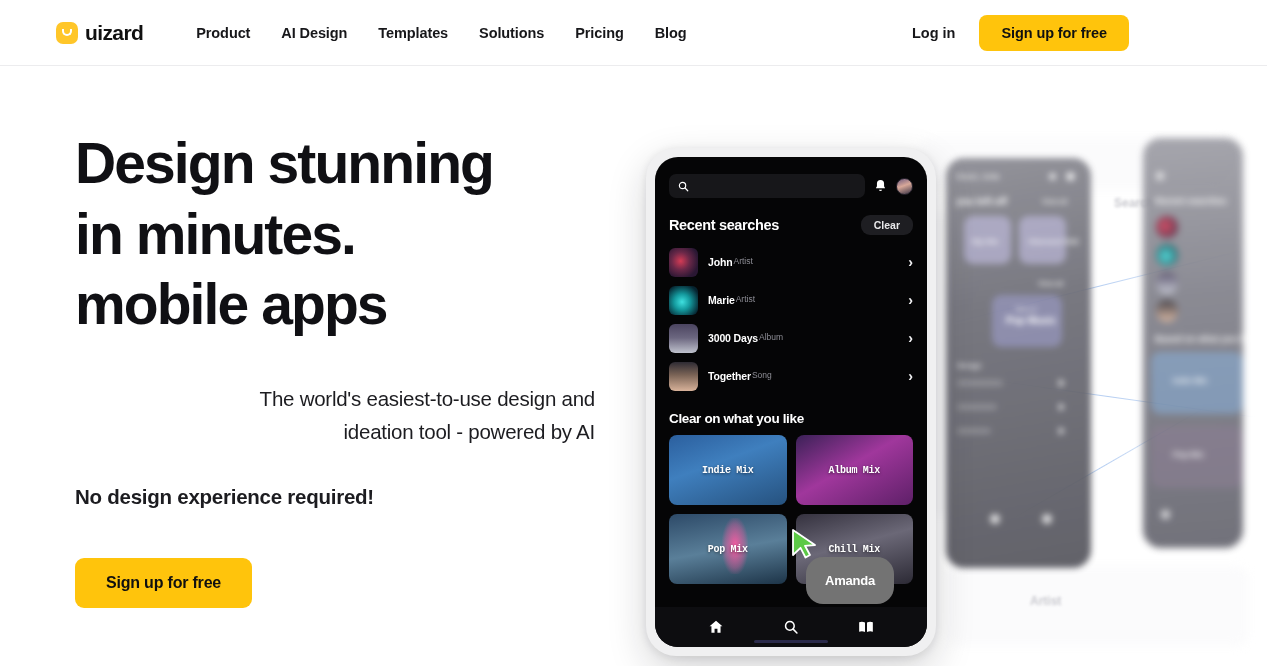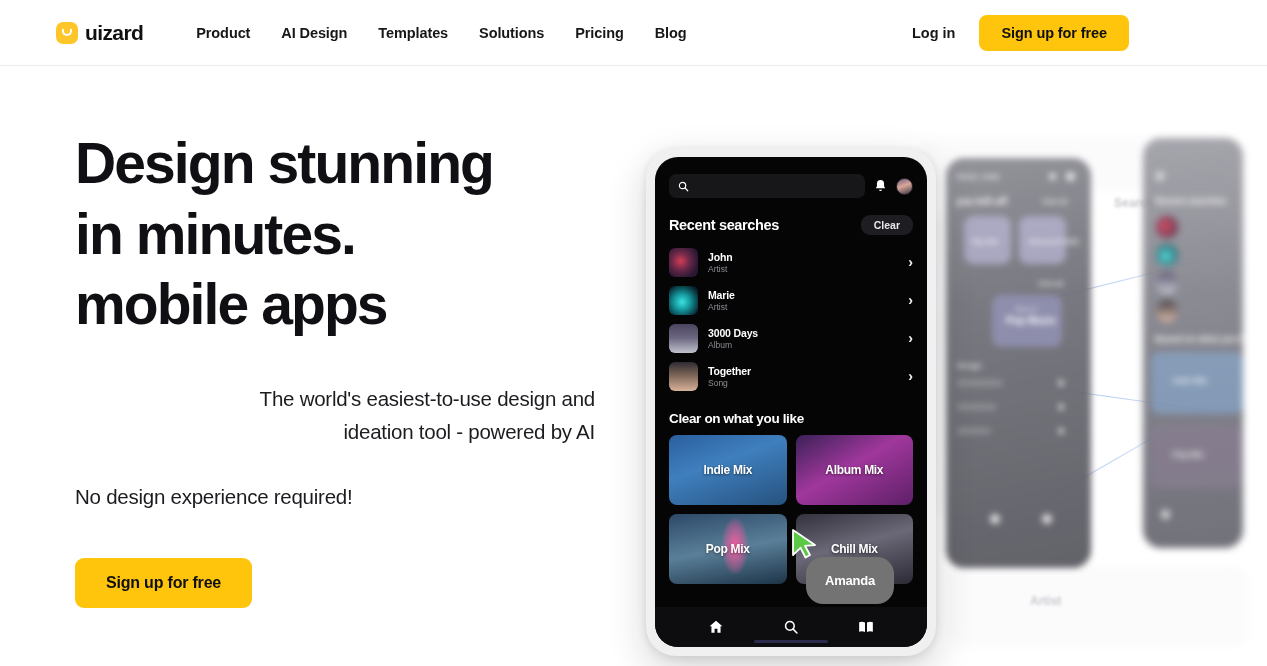--- a/index.html
+++ b/index.html
@@ -136,20 +136,21 @@
     color: #1c1c20;
     letter-spacing: -0.25px;
     text-align: right;
   }
   .sub-note {
     margin-top: 33px;
     font-size: 20.5px;
     line-height: 1.6;
     color: #1c1c20;
     letter-spacing: -0.25px;
+    font-weight: bold;
   }
   .hero-cta {
     margin-top: 44px;
     padding: 16px 31px;
     font-size: 16px;
     border-radius: 9px;
     letter-spacing: -0.2px;
   }
 
   
@@ -316,21 +317,21 @@
   .rs-thumb {
     width: 29px; height: 29px;
     border-radius: 6px;
     flex: 0 0 auto;
     background: #222;
   }
   .rs-thumb.t1 { background: radial-gradient(circle at 40% 45%, #d33b55 0%, #6a2848 38%, #2a1733 75%); }
   .rs-thumb.t2 { background: radial-gradient(circle at 45% 55%, #3fe0df 0%, #149a9e 35%, #06232f 80%); }
   .rs-thumb.t3 { background: linear-gradient(180deg, #4b4460 0%, #6c6780 48%, #bfc2cd 100%); }
   .rs-thumb.t4 { background: linear-gradient(180deg, #2e2b33 0%, #7b6456 45%, #d8b29a 100%); }
-  .rs-meta { display: flex; flex-direction: column; gap: 1px; min-width: 0; }
+  .rs-meta { display: flex; flex-direction: row; gap: 1px; min-width: 0; }
   .rs-name {
     font-size: 10.5px;
     font-weight: bold;
     color: #ffffff;
     letter-spacing: -0.15px;
   }
   .rs-sub {
     font-size: 8.5px;
     color: #8d8d95;
   }
@@ -356,25 +357,26 @@
     border-radius: 8px;
     overflow: hidden;
     display: flex;
     align-items: center;
     justify-content: center;
     cursor: pointer;
   }
   .mix-card span {
     position: relative;
     z-index: 2;
-    font-size: 12px;
+    font-size: 10px;
     font-weight: bold;
     color: #ffffff;
     letter-spacing: -0.3px;
     text-shadow: 0 1px 3px rgba(0,0,0,.55);
+    font-family: Liberation Mono, monospace;
   }
   .mix-card.m1 { background: linear-gradient(160deg,#2b5f9e 0%, #3f7fbe 40%, #26527f 100%); }
   .mix-card.m2 { background: linear-gradient(150deg,#3b2157 0%, #a0379c 45%, #5e2068 100%); }
   .mix-card.m3 { background: linear-gradient(170deg,#2d4a68 0%, #5a7f99 50%, #1d3448 100%); }
   .mix-card.m3::after {
     content: "";
     position: absolute; z-index: 1;
     left: 45%; top: 6%;
     width: 26px; height: 56px;
     background: radial-gradient(ellipse at center, #f45ba0 0%, rgba(244,91,160,.35) 55%, rgba(244,91,160,0) 75%);

